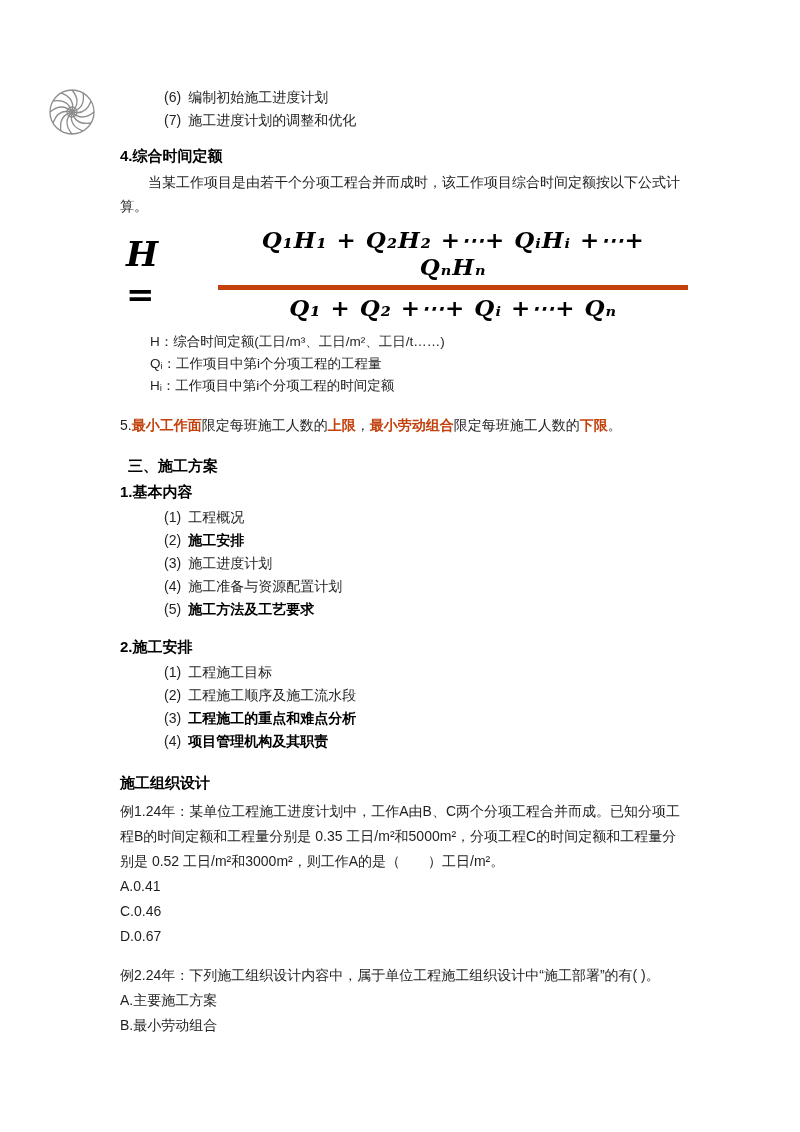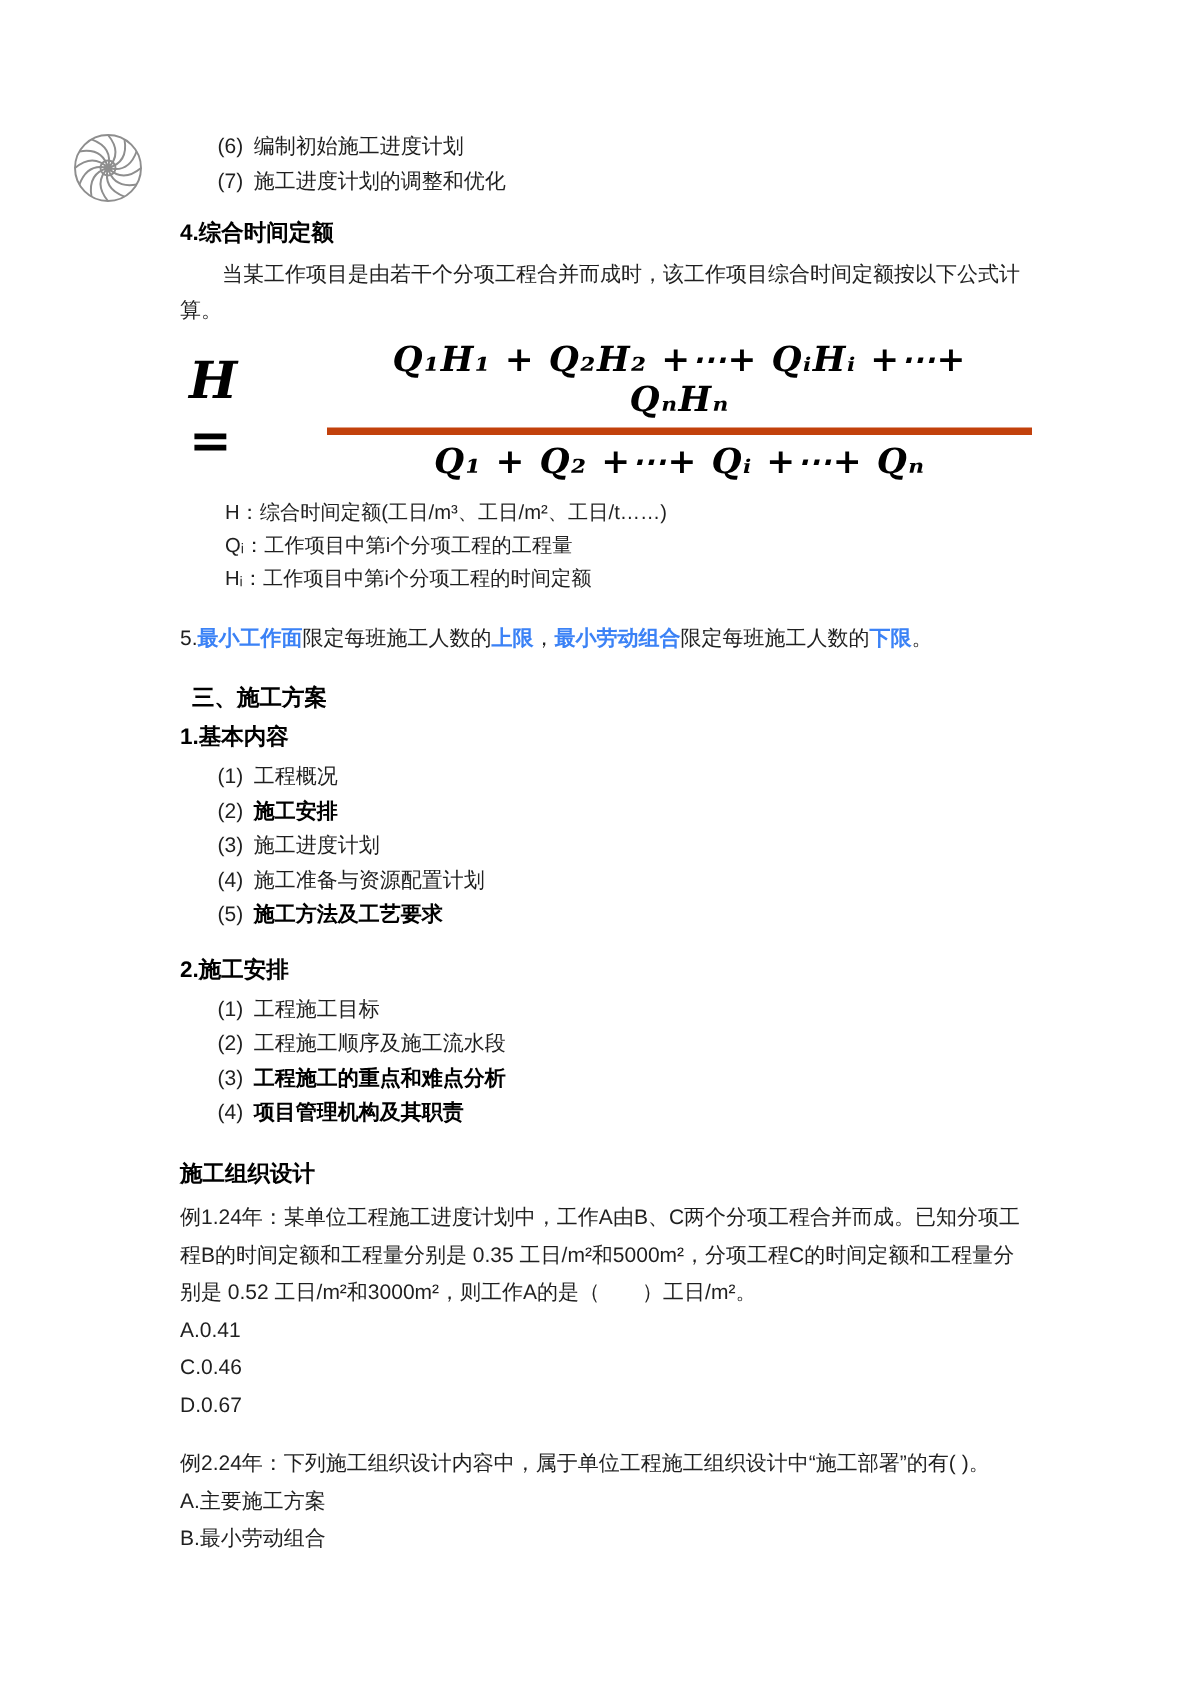--- a/index.html
+++ b/index.html
@@ -11,21 +11,21 @@
     color: #1f1f1f;
     -webkit-font-smoothing: antialiased;
   }
   .page { position: relative; width: 800px; height: 1132px; overflow: hidden; background:#fff; }
 
   .logo { position: absolute; left: 47px; top: 86px; width: 50px; height: 52px; }
 
   .content { padding: 86px 112px 0 120px; font-size: 14px; }
 
   .indent-list { margin-left: 25px; }
-  .li { line-height: 23px; white-space: nowrap; }
+  .li { line-height: 23px; white-space: nowrap; margin-left: 19px; }
   .li .num { margin-right: 7px; }
   .li .bold { font-weight: bold; color:#000;text-align:center; }
 
   .h-bold { font-size: 15px; font-weight: bold; color: #000; margin: 12px 0 2px 0; line-height: 24px; }
   .h-sec  { font-size: 15px; font-weight: bold; color: #000; margin: 16px 0 2px 8px; line-height: 25px; }
 
   .para { margin: 2px 0 0 0; line-height: 24px; }
   .indent2 { text-indent: 2em; }
 
   .formula {
@@ -36,21 +36,21 @@
   }
   .f-lhs { font-size: 34px; margin-right: 16px; letter-spacing: 2px; }
   .f-frac { display: inline-flex; flex-direction: column; text-align: center; font-size: 23px; }
   .f-num { padding: 0 12px 5px 12px; border-bottom: 5px solid #c2410c; letter-spacing: 1px; }
   .f-den { padding: 4px 12px 0 12px; letter-spacing: 1px; }
 
   .defs { margin: 4px 0 0 30px; }
   .def-line { line-height: 22px; font-size: 13.5px; }
 
   .point5 { margin-top: 16px; line-height: 24px; }
-  .point5 b { color: #3b82f6; text-align: right; }
+  .point5 b { color: #c2410c; text-align: right; }
 
   .example-head { font-size: 15px; font-weight: bold; color: #000; margin: 18px 0 4px 0; line-height: 24px; }
   .ex-para { margin: 2px 0 0 0; line-height: 25px; }
   .opt { line-height: 25px; }
   .answer { line-height: 26px; }
   .ex2 { margin-top: 14px; }
 </style>
 </head>
 <body>
 

